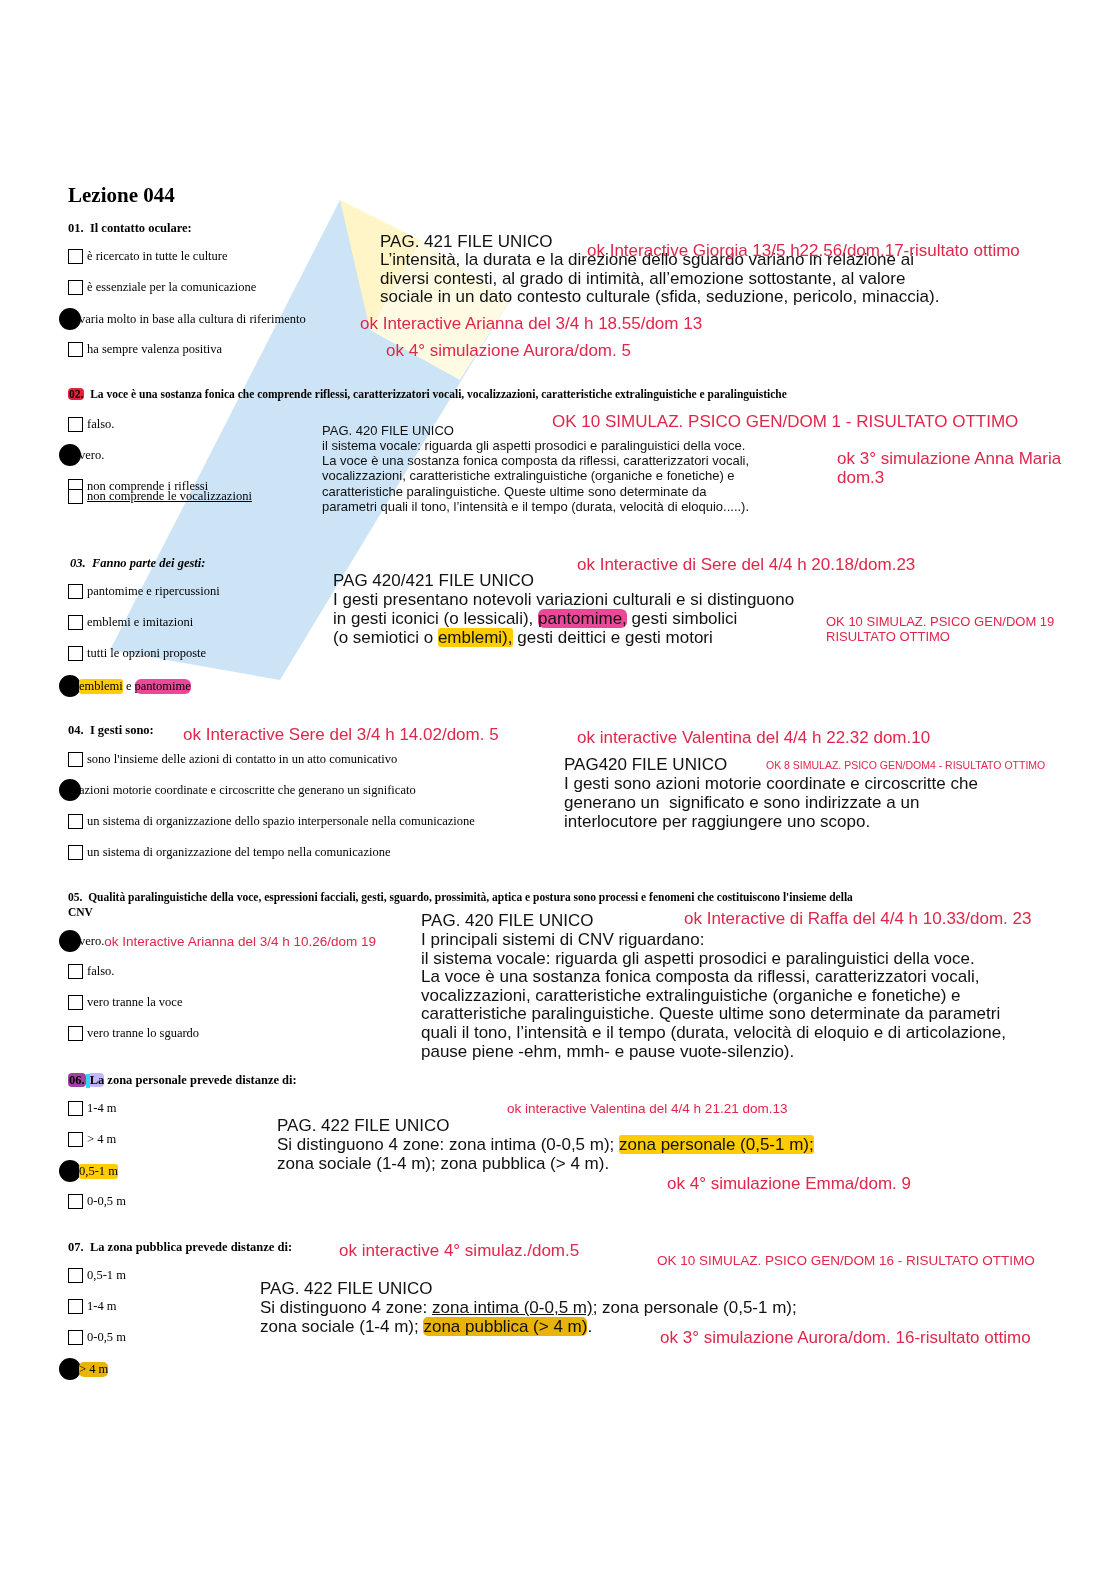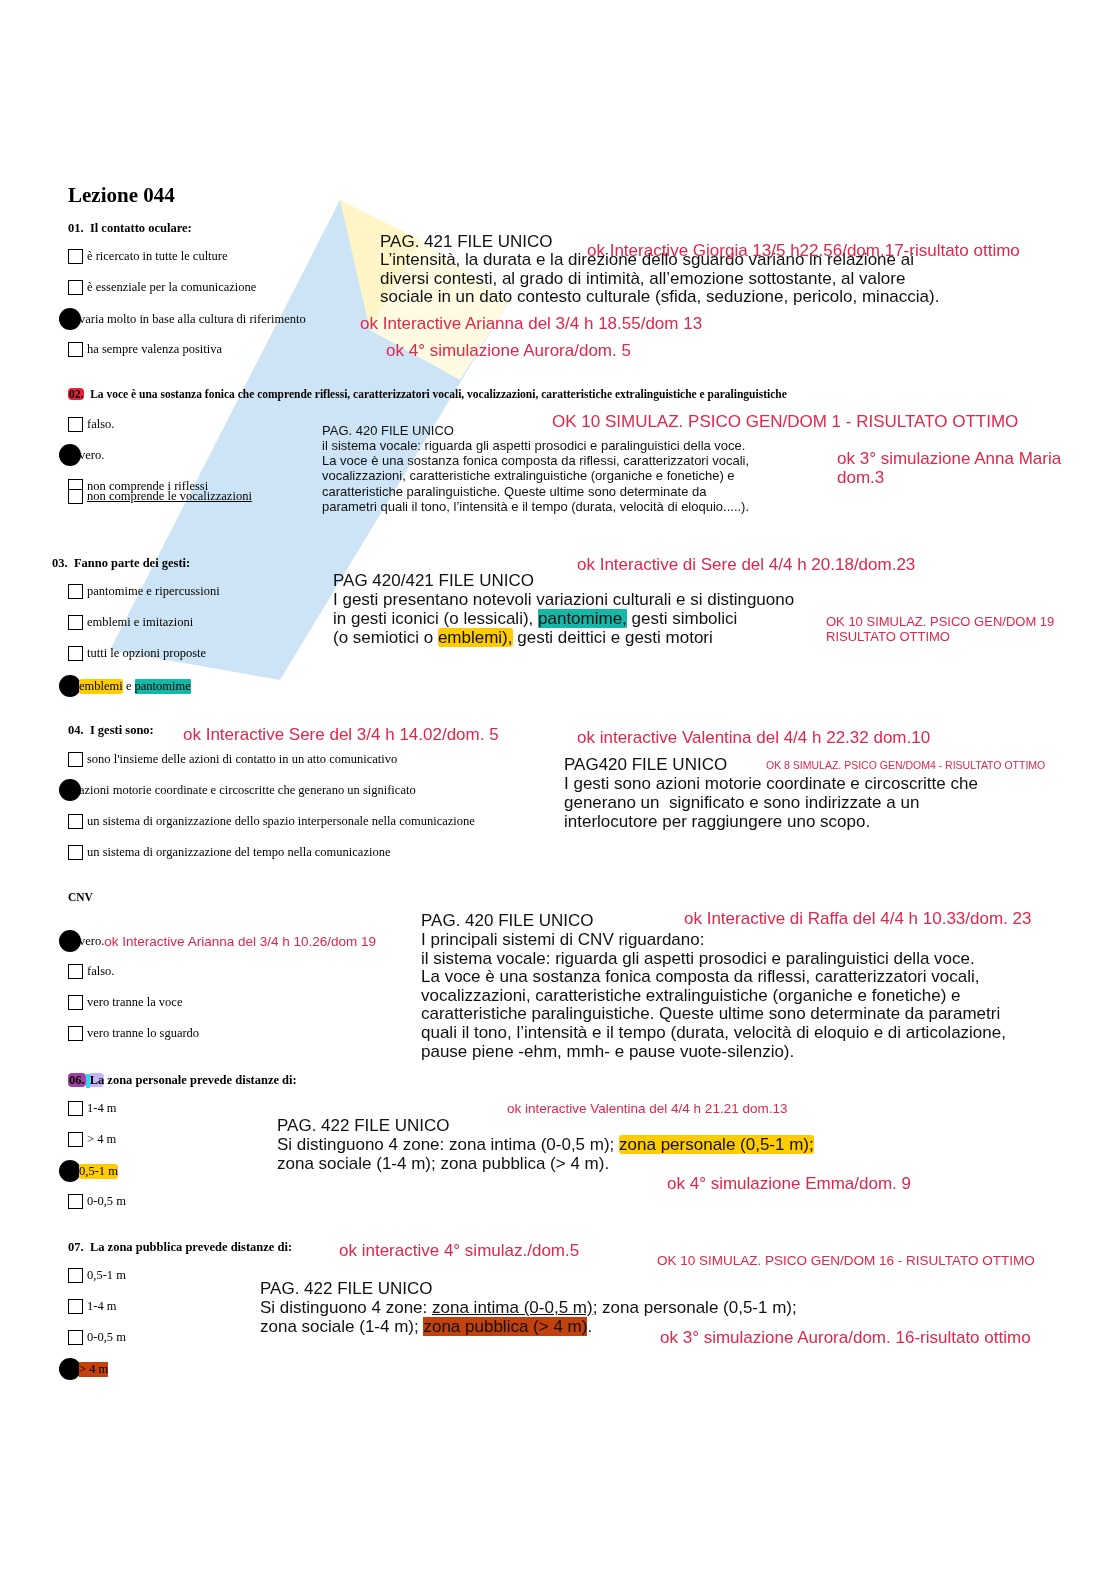--- a/index.html
+++ b/index.html
@@ -7,22 +7,22 @@
   .abs { position: absolute; white-space: nowrap; }
   .watermark { position: absolute; left: 90px; top: 180px; width: 440px; height: 500px; pointer-events: none; opacity: 0.22; }
   .title { font-family: "Liberation Serif", serif; font-weight: bold; font-size: 21px; }
   .qhead { font-family: "Liberation Serif", serif; font-weight: bold; font-size: 12.5px; }
   .opt { font-family: "Liberation Serif", serif; font-size: 12.5px; display: flex; align-items: center; }
   .box { width: 15px; height: 15px; border: 1.5px solid #000; box-sizing: border-box; margin-right: 4px; background: #fff; flex: none; }
   .dot { width: 22px; height: 22px; border-radius: 50%; background: #000; margin-left: -9px; margin-right: -2px; flex: none; }
   .note { font-family: "Liberation Sans", sans-serif; color: #111; }
   .red { font-family: "Liberation Sans", sans-serif; color: #e0264a; }
   .hl-yellow { background: #ffcc00; border-radius: 3px; }
-  .hl-cyan { background: #14b8a6; border-radius: 1px; }
-  .hl-green { background: #c2410c; border-radius: 0; }
+  .hl-cyan { background: #ec4899; border-radius: 6px; }
+  .hl-green { background: #eab308; border-radius: 5px; }
   .num-red { background: #e8213a; border-radius: 4px; padding: 0 1px; }
   .num-purple { background: #a040a0; border-radius: 4px; padding: 0 1px; }
   .chip-cyan { background: #33d6f0; display: inline-block; width: 4px; height: 14px; vertical-align: middle; }
   .chip-red { background: #c4b5fd; border-radius: 0 4px 4px 0; }
   .ul { text-decoration: underline; }
 </style>
 </head>
 <body>
 
 <svg class="watermark" viewBox="0 0 440 500">
@@ -90,21 +90,21 @@
   <div>vocalizzazioni, caratteristiche extralinguistiche (organiche e fonetiche) e</div>
   <div>caratteristiche paralinguistiche. Queste ultime sono determinate da</div>
   <div>parametri quali il tono, l’intensità e il tempo (durata, velocità di eloquio.....).</div>
 </div>
 <div class="abs red" style="left:552px;top:412px;font-size:17px;">OK 10 SIMULAZ. PSICO GEN/DOM 1 - RISULTATO OTTIMO</div>
 <div class="abs red" style="left:837px;top:449px;font-size:17px;line-height:19px;">
   <div>ok 3° simulazione Anna Maria</div>
   <div>dom.3</div>
 </div>
 
-<div class="abs qhead" style="left:52px;top:556px;">
+<div class="abs qhead" style="left:70px;top:556px;font-style:italic;">
   <span>03.</span>&nbsp;&nbsp;<span>Fanno parte dei gesti:</span>
 </div>
 <div class="abs opt" style="left:68px;top:584px;">
     <span class="box"></span>
     <span>pantomime e ripercussioni</span>
   </div>
 <div class="abs opt" style="left:68px;top:615px;">
     <span class="box"></span>
     <span>emblemi e imitazioni</span>
   </div>
@@ -155,20 +155,21 @@
 <div class="abs red" style="left:577px;top:728px;font-size:17px;">ok interactive Valentina del 4/4 h 22.32 dom.10</div>
 <div class="abs note" style="left:564px;top:755px;font-size:17px;">PAG420 FILE UNICO</div>
 <div class="abs red" style="left:766px;top:759px;font-size:10.5px;text-align:center;">OK 8 SIMULAZ. PSICO GEN/DOM4 - RISULTATO OTTIMO</div>
 <div class="abs note" style="left:564px;top:774px;font-size:17px;line-height:19px;">
   <div>I gesti sono azioni motorie coordinate e circoscritte che</div>
   <div style="white-space:pre;">generano un  significato e sono indirizzate a un</div>
   <div>interlocutore per raggiungere uno scopo.</div>
 </div>
 
 <div class="abs qhead" style="left:68px;top:890px;font-size:11.5px;line-height:15px;">
+  <div><span>05.</span>&nbsp;&nbsp;<span>Qualità paralinguistiche della voce, espressioni facciali, gesti, sguardo, prossimità, aptica e postura sono processi e fenomeni che costituiscono l'insieme della</span></div>
   <div>CNV</div>
 </div>
 <div class="abs opt" style="left:68px;top:930px;">
     <span class="dot"></span>
     <span>vero.</span>
     <span class="red" style="font-size:13.5px;">ok Interactive Arianna del 3/4 h 10.26/dom 19</span>
   </div>
 <div class="abs opt" style="left:68px;top:964px;">
     <span class="box"></span>
     <span>falso.</span>

